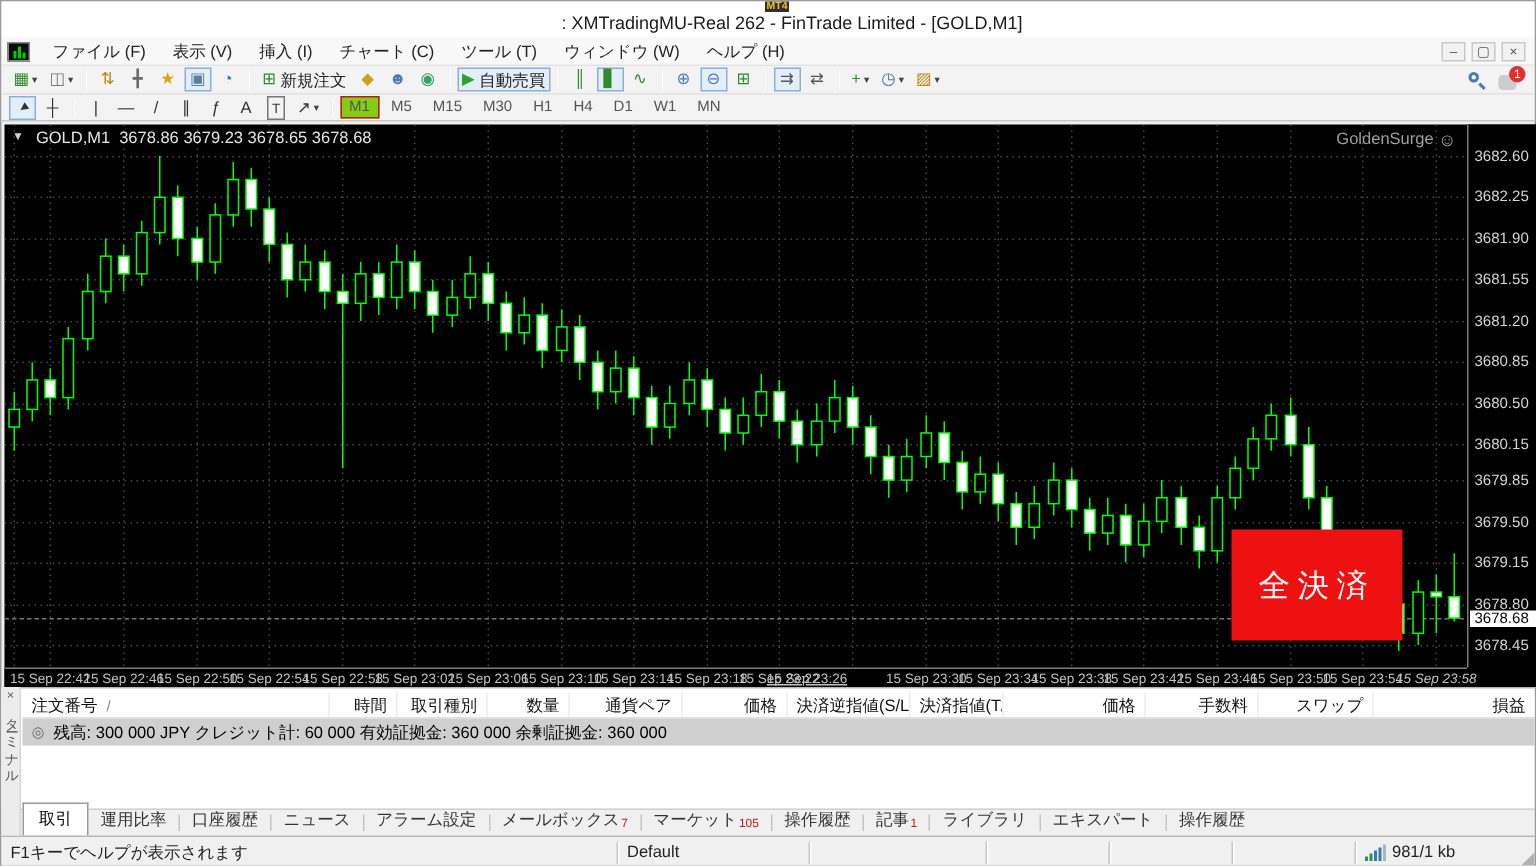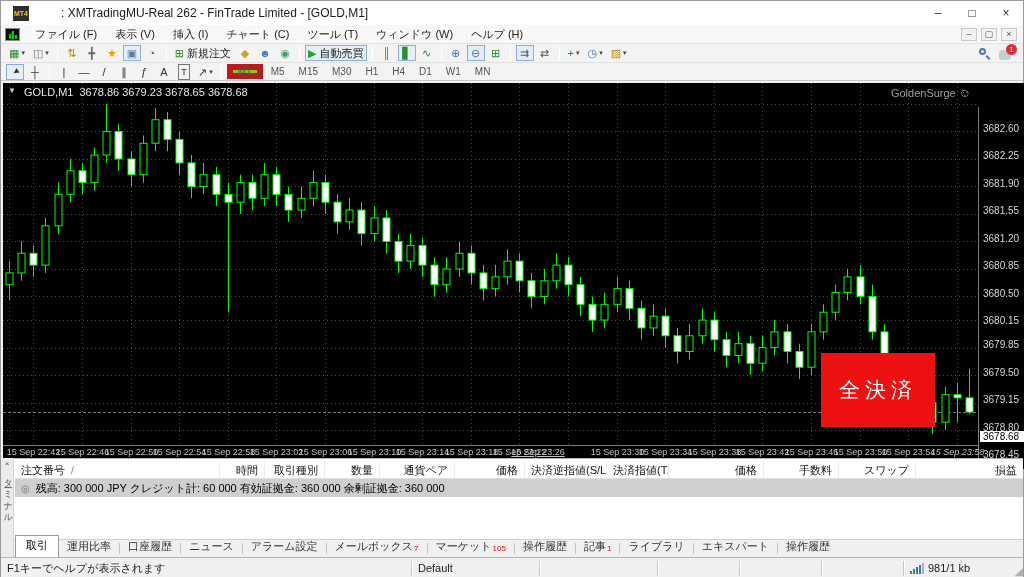--- a/index.html
+++ b/index.html
@@ -1,20 +1,20 @@
 <!DOCTYPE html>
 <html><head>
 <meta charset="utf-8">
 <style>
   * { margin:0; padding:0; box-sizing:border-box; font-family:"Liberation Sans", sans-serif; }
   html,body { width:1024px; height:577px; overflow:hidden; background:#f0f0f0; }
   #window { position:relative; width:1024px; height:577px; background:#f0f0f0; border:1px solid #9a9a9a; }
 
   
-  #titlebar { position:absolute; top:0; left:0; right:0; height:24px; background:#ffffff; display:flex; align-items:center; }
+  #titlebar { position:absolute; top:0; left:0; right:0; height:24px; background:#ffffff; display:flex; align-items:center;flex-direction:column; }
   #app-icon { width:16px; height:15px; margin-left:12px; background:#2f2f2f; color:#f2c12e; font-size:7px; font-weight:bold; display:flex; align-items:center; justify-content:center; }
   #title-text { margin-left:32px; font-size:12px; color:#1a1a1a; }
   #caption-buttons { margin-left:auto; display:flex; height:100%; }
   .cap-btn { width:34px; height:100%; display:flex; align-items:center; justify-content:center; font-size:12px; color:#333; }
 
   
   #menubar { position:absolute; top:24px; left:0; right:0; height:19px; background:#f8f8f8; display:flex; align-items:center; border-bottom:1px solid #e3e3e3; }
   #mdi-icon { width:15px; height:13px; margin:0 6px 0 4px; background:#0d0d0d; border:1px solid #888; display:flex; align-items:flex-end; justify-content:center; gap:1px; padding-bottom:1px; }
   #mdi-icon i { display:block; width:2px; background:#00d000; }
   .menu-item { padding:2px 9px; font-size:11px; color:#222; cursor:default; }
@@ -24,34 +24,34 @@
   
   #toolbar1 { position:absolute; top:43px; left:0; right:0; height:18px; background:#f3f3f3; display:flex; align-items:center; padding-left:4px; }
   #toolbar2 { position:absolute; top:61px; left:0; right:0; height:19px; background:#f3f3f3; display:flex; align-items:center; padding-left:4px; border-top:1px solid #e2e2e2; border-bottom:1px solid #c7c7c7; }
   .tb-btn { height:16px; min-width:18px; padding:0 2px; margin:0 1px; display:flex; align-items:center; justify-content:center; font-size:11px; border:1px solid transparent; color:#555; cursor:default; }
   .tb-btn.pressed { border:1px solid #8ab0d8; background:#e4eef8; }
   .tb-btn .glyph { line-height:14px; }
   .tb-btn .lbl { font-size:11px; color:#222; margin-left:3px; white-space:nowrap; }
   .tb-btn .caret { font-size:7px; color:#444; margin-left:2px; }
   .tb-sep { width:1px; height:14px; background:#c8c8c8; margin:0 4px; border-right:1px solid #fff; }
   .tf-btn { height:15px; padding:0 5px; margin:0 1px; font-size:10px; color:#555; border:1px solid transparent; display:flex; align-items:center; }
-  .tf-btn.pressed { border:6px solid #b91c1c; background:#84cc16; }
+  .tf-btn.pressed { border:1px solid #b91c1c; background:#84cc16; }
   #tb1-right { margin-left:auto; display:flex; align-items:center; margin-right:8px; gap:8px; }
   #search-icon { position:relative; width:13px; height:13px; }
   #search-icon i { position:absolute; left:1px; top:1px; width:7px; height:7px; border:2px solid #4a7ab5; border-radius:50%; }
   #search-icon b { position:absolute; width:2px; height:5px; background:#4a7ab5; transform:rotate(-45deg); left:9px; top:8px; }
   #notif { position:relative; width:16px; height:13px; }
   #notif .bubble { position:absolute; left:0; bottom:0; width:12px; height:10px; background:#c9cdd2; border-radius:3px; }
   #notif .badge { position:absolute; right:-2px; top:-3px; width:11px; height:11px; border-radius:50%; background:#e03131; color:#fff; font-size:8px; display:flex; align-items:center; justify-content:center; }
   .boxed { border:1px solid #777; padding:0 2px; font-size:9px; }
 
   
   #chartwin { position:absolute; top:82px; left:2px; width:1022px; height:375px; background:#000; }
   #plot { position:absolute; left:0; top:0; }
-  #priceaxis { position:absolute; top:0; right:0; width:47px; height:362px; background:#000; border-left:1px solid #7d7d7d;margin-top:24px; }
+  #priceaxis { position:absolute; top:0; right:0; width:47px; height:362px; background:#000; border-left:1px solid #7d7d7d; }
   .price-label { position:absolute; left:4px; font-size:10px; color:#d6d6d6; white-space:nowrap; }
   #cur-price-tag { position:absolute; left:1px; right:1px; background:#ffffff; color:#000; font-size:10px; padding:0 3px; }
   #timeaxis { position:absolute; left:0; bottom:0; width:975px; height:13px; background:#000; border-top:1px solid #7d7d7d; }
   .time-label { position:absolute; top:1px; font-size:9px; color:#c2c2c2; white-space:nowrap; transform:translateX(-50%); }
   .time-label.first { transform:none;margin-top:19px; }
   #ohlc-line { position:absolute; left:5px; top:3px; font-size:11px; color:#e6e6e6; display:flex; gap:6px; }
   #ohlc-line .dd { font-size:8px; color:#cfcfcf; margin-right:2px; }
   #ea-label { position:absolute; top:3px; right:54px; font-size:11px; color:#9f9f9f; display:flex; align-items:center; gap:3px; }
   #ea-label .smiley { font-size:12px; color:#a8a8a8; }
   #close-all-btn { position:absolute; left:818px; top:270px; width:114px; height:74px; background:#ee1111; color:#ffffff; font-size:21px; letter-spacing:5px; display:flex; align-items:center; justify-content:center; cursor:pointer; z-index:5; }

